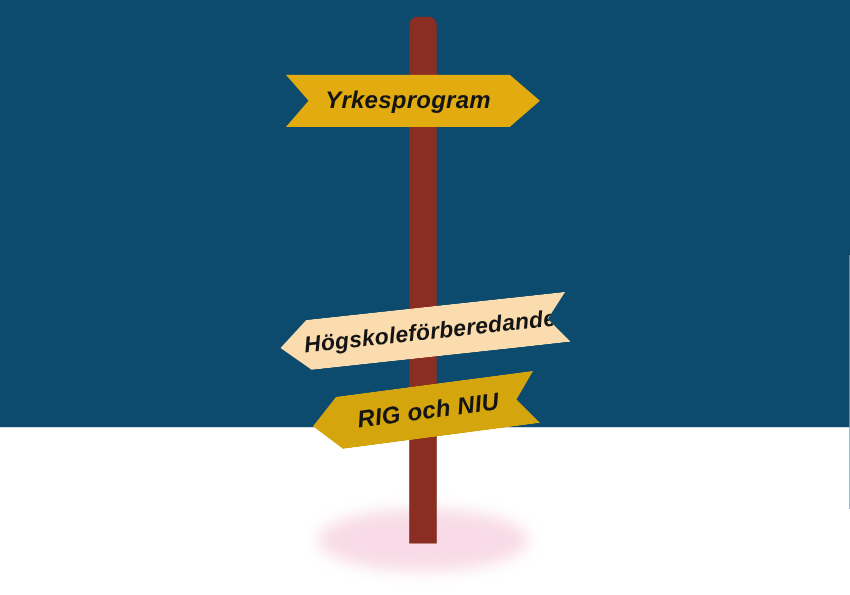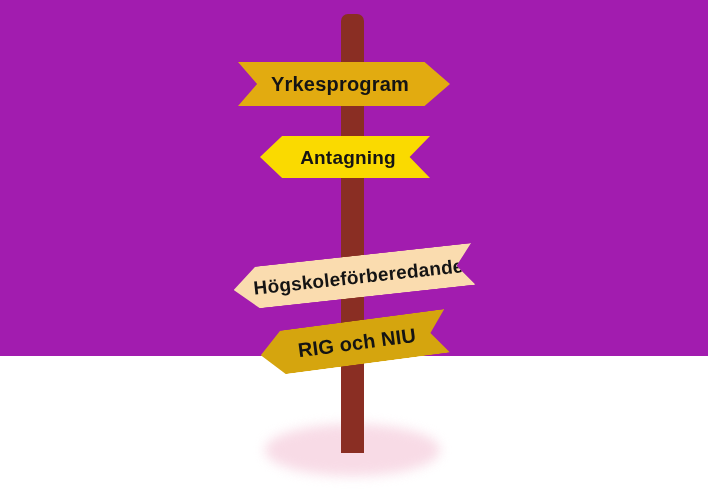--- a/index.html
+++ b/index.html
@@ -11,21 +11,22 @@
     height: 496px;
     background: #ffffff;
     font-family: "Liberation Sans", sans-serif;
     overflow: hidden;
   }
 
   #stage {
     position: relative;
     width: 708px;
     height: 356px;
-    background: #a21caf;
+    background: #0c4a6e;
+    font-style: italic;
   }
 
   
   .ground-shadow {
     position: absolute;
     left: 265px;
     top: 424px;
     width: 175px;
     height: 52px;
     background: #f7d5e2;
@@ -145,23 +146,20 @@
 <div id="stage">
 
   <div class="ground-shadow"></div>
 
   <div class="pole"></div>
 
   <div class="sign sign-yrkesprogram">
     <span class="label">Yrkesprogram</span>
   </div>
 
-  <div class="sign sign-antagning">
-    <span class="label">Antagning</span>
-  </div>
 
 
   <div class="sign sign-hogskole">
     <span class="label">Högskoleförberedande</span>
   </div>
 
   <div class="sign sign-rig">
     <span class="label">RIG och NIU</span>
   </div>
 

